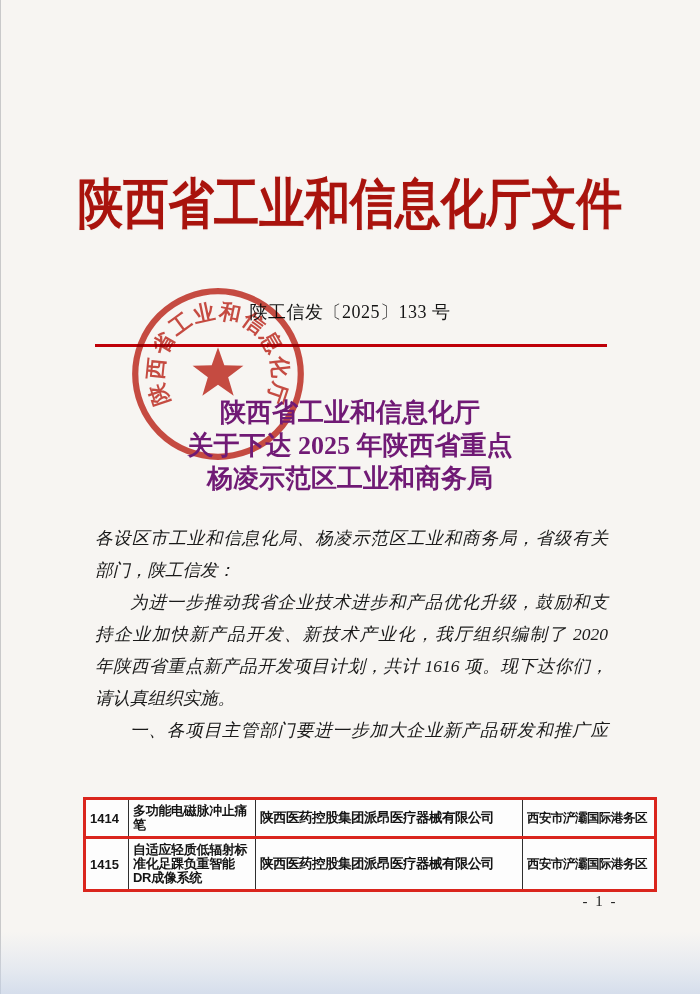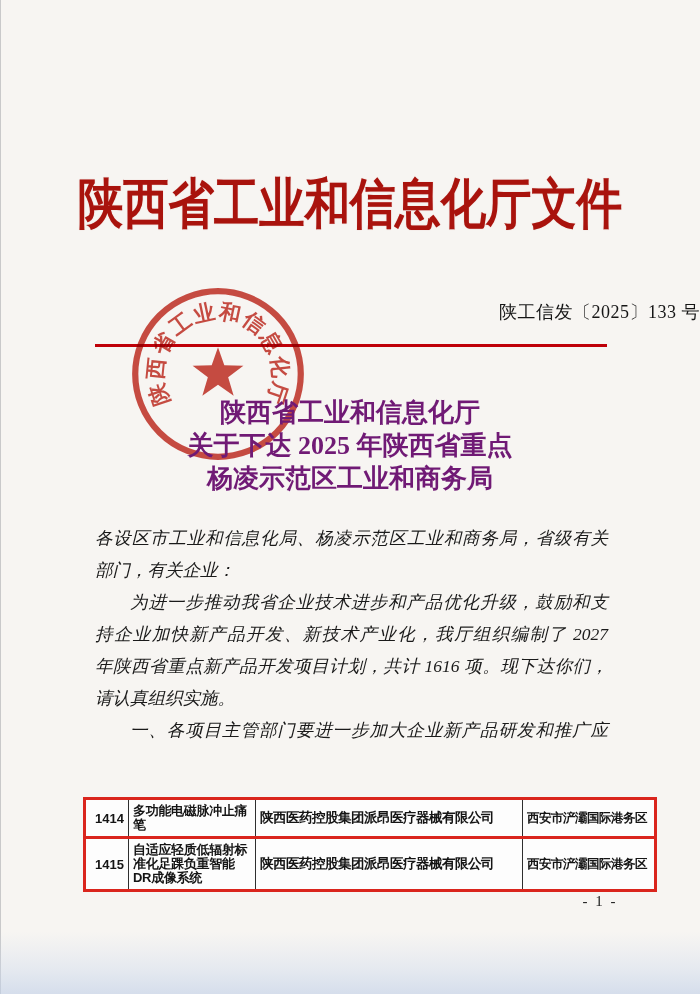--- a/index.html
+++ b/index.html
@@ -13,21 +13,21 @@
   .bottom-tint{position:absolute;left:0;bottom:0;width:100%;height:62px;
     background:linear-gradient(180deg,rgba(210,221,238,0) 0%,rgba(203,216,236,.40) 60%,rgba(193,208,232,.62) 100%);}
   
   .org-title{
     position:absolute;top:171px;left:0;width:700px;text-align:center;
     font-size:54px;line-height:66px;font-weight:bold;color:#a9130d;
     transform:scaleX(.84);transform-origin:50% 50%;white-space:nowrap;
     text-shadow:0 0 1px rgba(169,19,13,.35);
   }
   .doc-number{
-    position:absolute;top:300px;left:0;width:700px;text-align:right;
+    position:absolute;top:300px;left:0;width:700px;text-align:center;
     font-size:18px;line-height:24px;color:#151515;letter-spacing:.5px;
   }
   .red-line{position:absolute;top:344px;left:95px;width:512px;height:3px;background:#bf0008;}
   
   .seal{position:absolute;left:129px;top:285px;width:178px;height:178px;
     opacity:.88;mix-blend-mode:multiply;}
   
   .doc-title{
     position:absolute;top:396px;left:0;width:700px;text-align:center;
     font-size:26px;line-height:33px;font-weight:bold;color:#701a75;
@@ -44,21 +44,21 @@
   .tbl-wrap{position:absolute;top:797px;left:83px;}
   table.hl{
     border-collapse:collapse;table-layout:fixed;width:547px;background:#fdfdfd;
     border:3px solid #da251d;
     font-family:"Liberation Sans","DejaVu Sans",sans-serif;
     font-weight:700;color:#151515;
   }
   table.hl td{border-left:1.5px solid #2f2f2f;padding:4px 4px;vertical-align:middle;}
   table.hl td:first-child{border-left:none;}
   table.hl tr.r2 td{border-top:3px solid #da251d;}
-  td.c-id{width:34px;text-align:right;font-size:13px;}
+  td.c-id{width:34px;text-align:left;font-size:13px;}
   td.c-prod{width:118px;font-size:13px;line-height:14px;letter-spacing:-.3px;}
   td.c-comp{width:258px;font-size:13.5px;letter-spacing:-.5px;white-space:nowrap;}
   td.c-dist{width:123px;font-size:12.5px;letter-spacing:-.5px;white-space:nowrap;}
   tr.r1 td{height:26px;}
   tr.r2 td{height:32px;}
   
   .page-num{position:absolute;top:893px;left:560px;width:80px;text-align:center;
     font-size:15px;color:#222;letter-spacing:2px;}
 </style>
 </head>
@@ -88,25 +88,25 @@
 
 <div class="doc-title">
   <div>陕西省工业和信息化厅</div>
   <div>关于下达 2025 年陕西省重点</div>
   <div>杨凌示范区工业和商务局</div>
 </div>
 
 <div class="body-text">
   <div class="para">
     <div class="bline just">各设区市工业和信息化局、杨凌示范区工业和商务局，省级有关</div>
-    <div class="bline">部门，有关企业：</div>
+    <div class="bline">部门，陕工信发：</div>
   </div>
   <div class="para">
     <div class="bline just ind">为进一步推动我省企业技术进步和产品优化升级，鼓励和支</div>
-    <div class="bline just">持企业加快新产品开发、新技术产业化，我厅组织编制了 2027</div>
+    <div class="bline just">持企业加快新产品开发、新技术产业化，我厅组织编制了 2020</div>
     <div class="bline just">年陕西省重点新产品开发项目计划，共计 1616 项。现下达你们，</div>
     <div class="bline">请认真组织实施。</div>
   </div>
   <div class="para">
     <div class="bline just ind">一、各项目主管部门要进一步加大企业新产品研发和推广应</div>
   </div>
 </div>
 
 <div class="tbl-wrap">
   <table class="hl">

